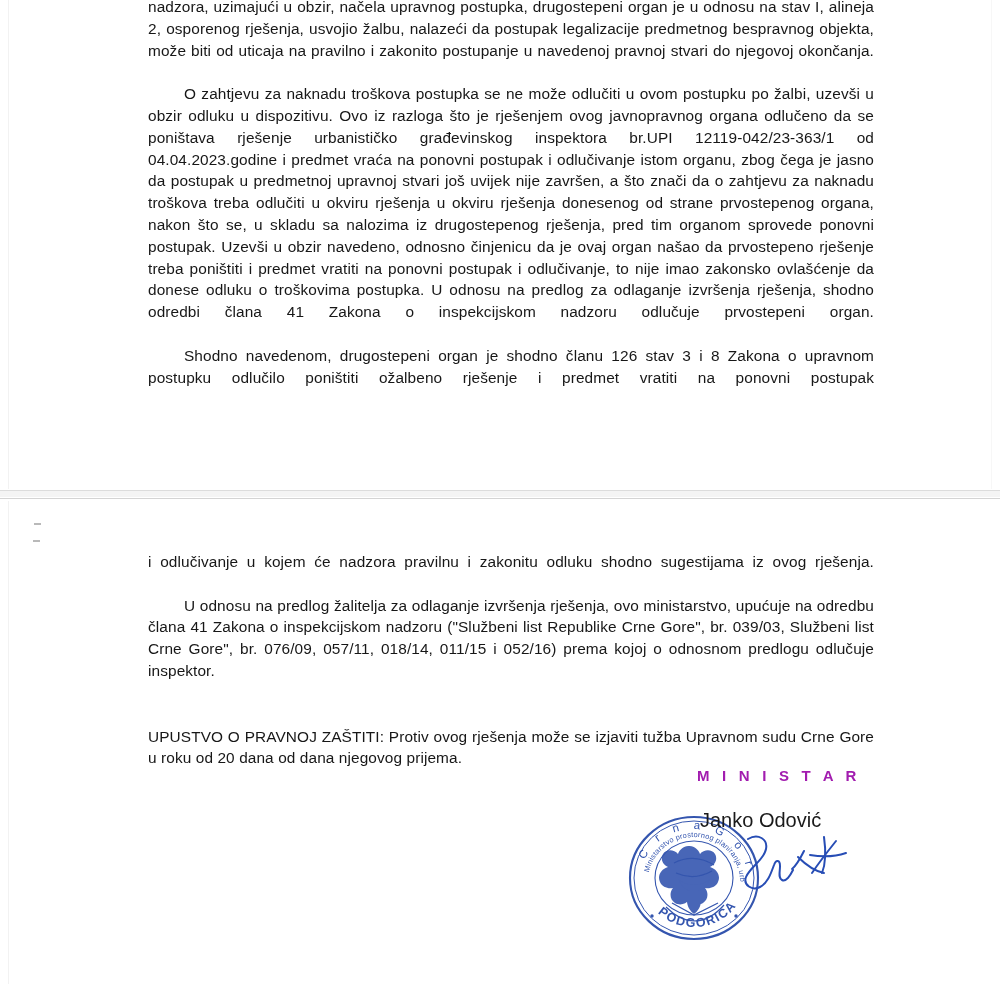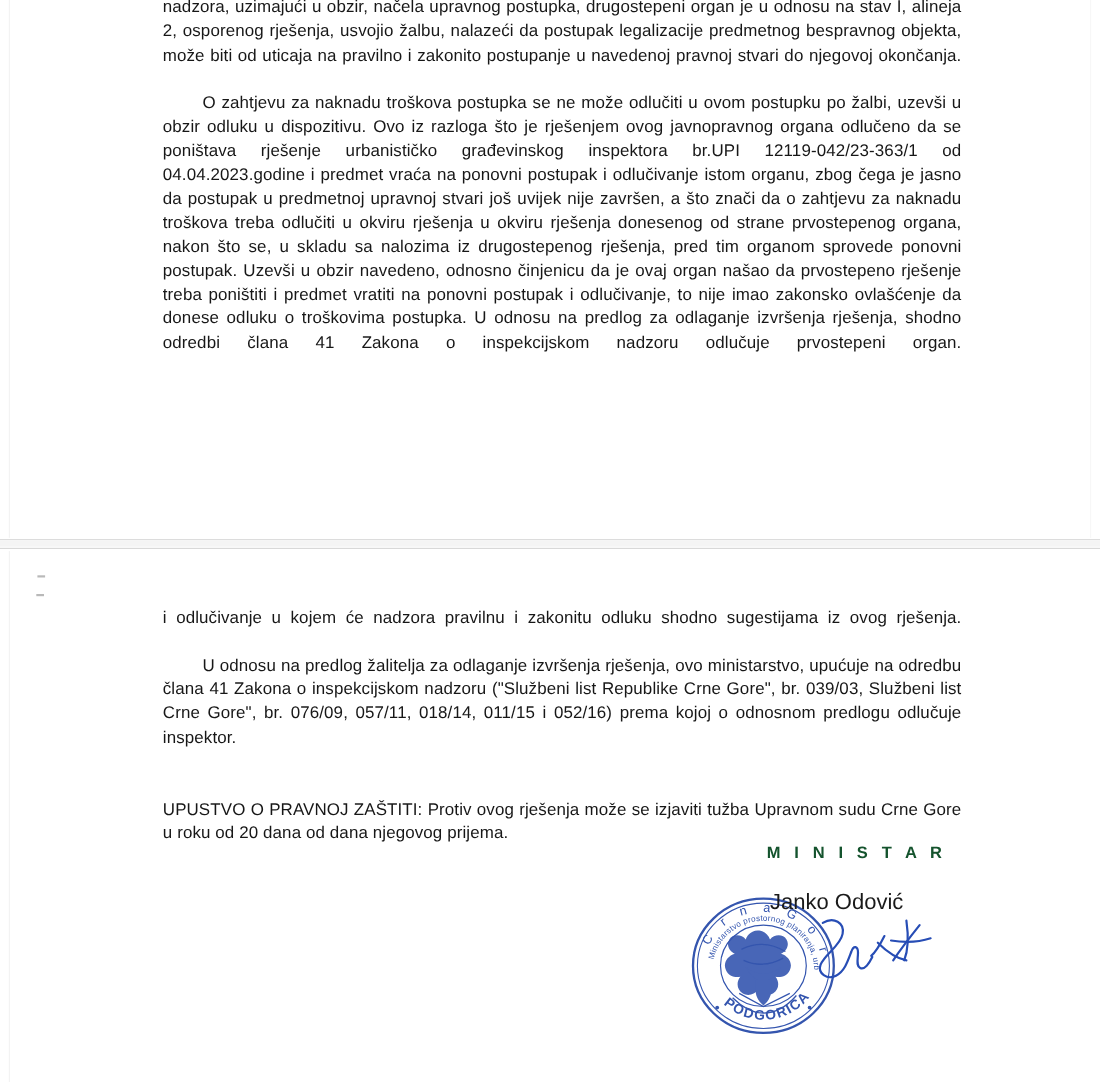--- a/index.html
+++ b/index.html
@@ -125,21 +125,21 @@
     width: 320px;
     height: 190px;
   }
   #ministar-heading {
     position: absolute;
     left: 97px;
     top: 2px;
     font-size: 15px;
     font-weight: bold;
     letter-spacing: 4.2px;
-    color: #14532d;
+    color: #a21caf;
     white-space: nowrap;
   }
   #signer-name {
     position: absolute;
     left: 100px;
     top: 44px;
     font-size: 20px;
     color: #1a1a1a;
     white-space: nowrap;
     z-index: 4;
@@ -171,20 +171,21 @@
 <div id="page">
 
   <div class="sheet" id="sheet-one">
     <div class="sheet-edge-left"></div>
     <div class="sheet-edge-right"></div>
   </div>
 
   <div class="text-col" id="p1-body">
     <p class="just-all">nadzora, uzimajući u obzir, načela upravnog postupka, drugostepeni organ je u odnosu na stav I, alineja 2, osporenog rješenja, usvojio žalbu, nalazeći da postupak legalizacije predmetnog bespravnog objekta, može biti od uticaja na pravilno i zakonito postupanje u navedenoj pravnoj stvari  do njegovoj okončanja.</p>
     <p class="indent just-all">O zahtjevu za naknadu troškova postupka se ne može odlučiti u ovom postupku po žalbi, uzevši u obzir odluku u dispozitivu. Ovo iz razloga što je rješenjem ovog javnopravnog organa odlučeno da se poništava rješenje urbanističko građevinskog inspektora br.UPI 12119-042/23-363/1 od 04.04.2023.godine i predmet vraća na ponovni postupak i odlučivanje istom organu, zbog čega je jasno da postupak u predmetnoj upravnoj stvari još uvijek nije završen, a što znači da o zahtjevu za naknadu troškova  treba odlučiti u okviru rješenja u okviru rješenja donesenog od strane prvostepenog organa, nakon što se, u skladu sa nalozima iz drugostepenog rješenja, pred tim organom sprovede ponovni postupak. Uzevši u obzir navedeno, odnosno  činjenicu da je ovaj organ našao da prvostepeno rješenje treba poništiti i predmet vratiti na ponovni postupak i odlučivanje, to nije imao zakonsko ovlašćenje da donese odluku o troškovima postupka. U odnosu na predlog za odlaganje izvršenja rješenja, shodno odredbi člana 41 Zakona o inspekcijskom nadzoru odlučuje prvostepeni organ.</p>
+    <p class="indent just-all">Shodno navedenom, drugostepeni organ je shodno članu 126 stav 3 i 8 Zakona o upravnom postupku odlučilo poništiti ožalbeno rješenje i predmet vratiti na ponovni postupak</p>
   </div>
 
   <div id="page-separator">
     <div class="rule top"></div>
     <div class="rule mid"></div>
     <div class="rule bottom"></div>
   </div>
 
   <div class="sheet" id="sheet-two">
     <div class="sheet-edge-left"></div>

